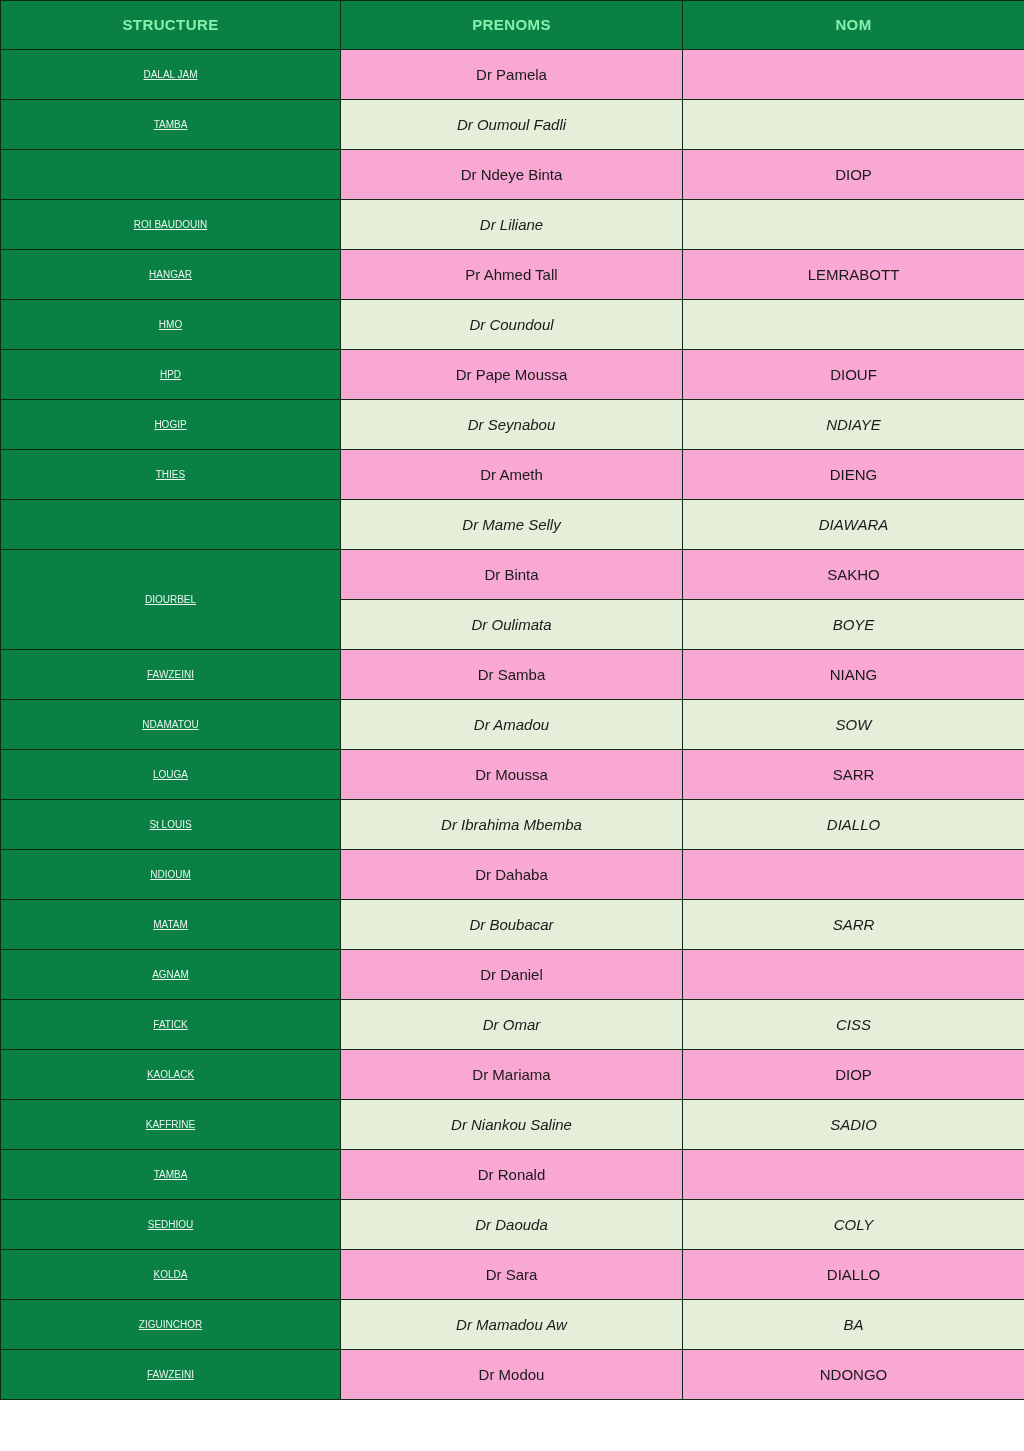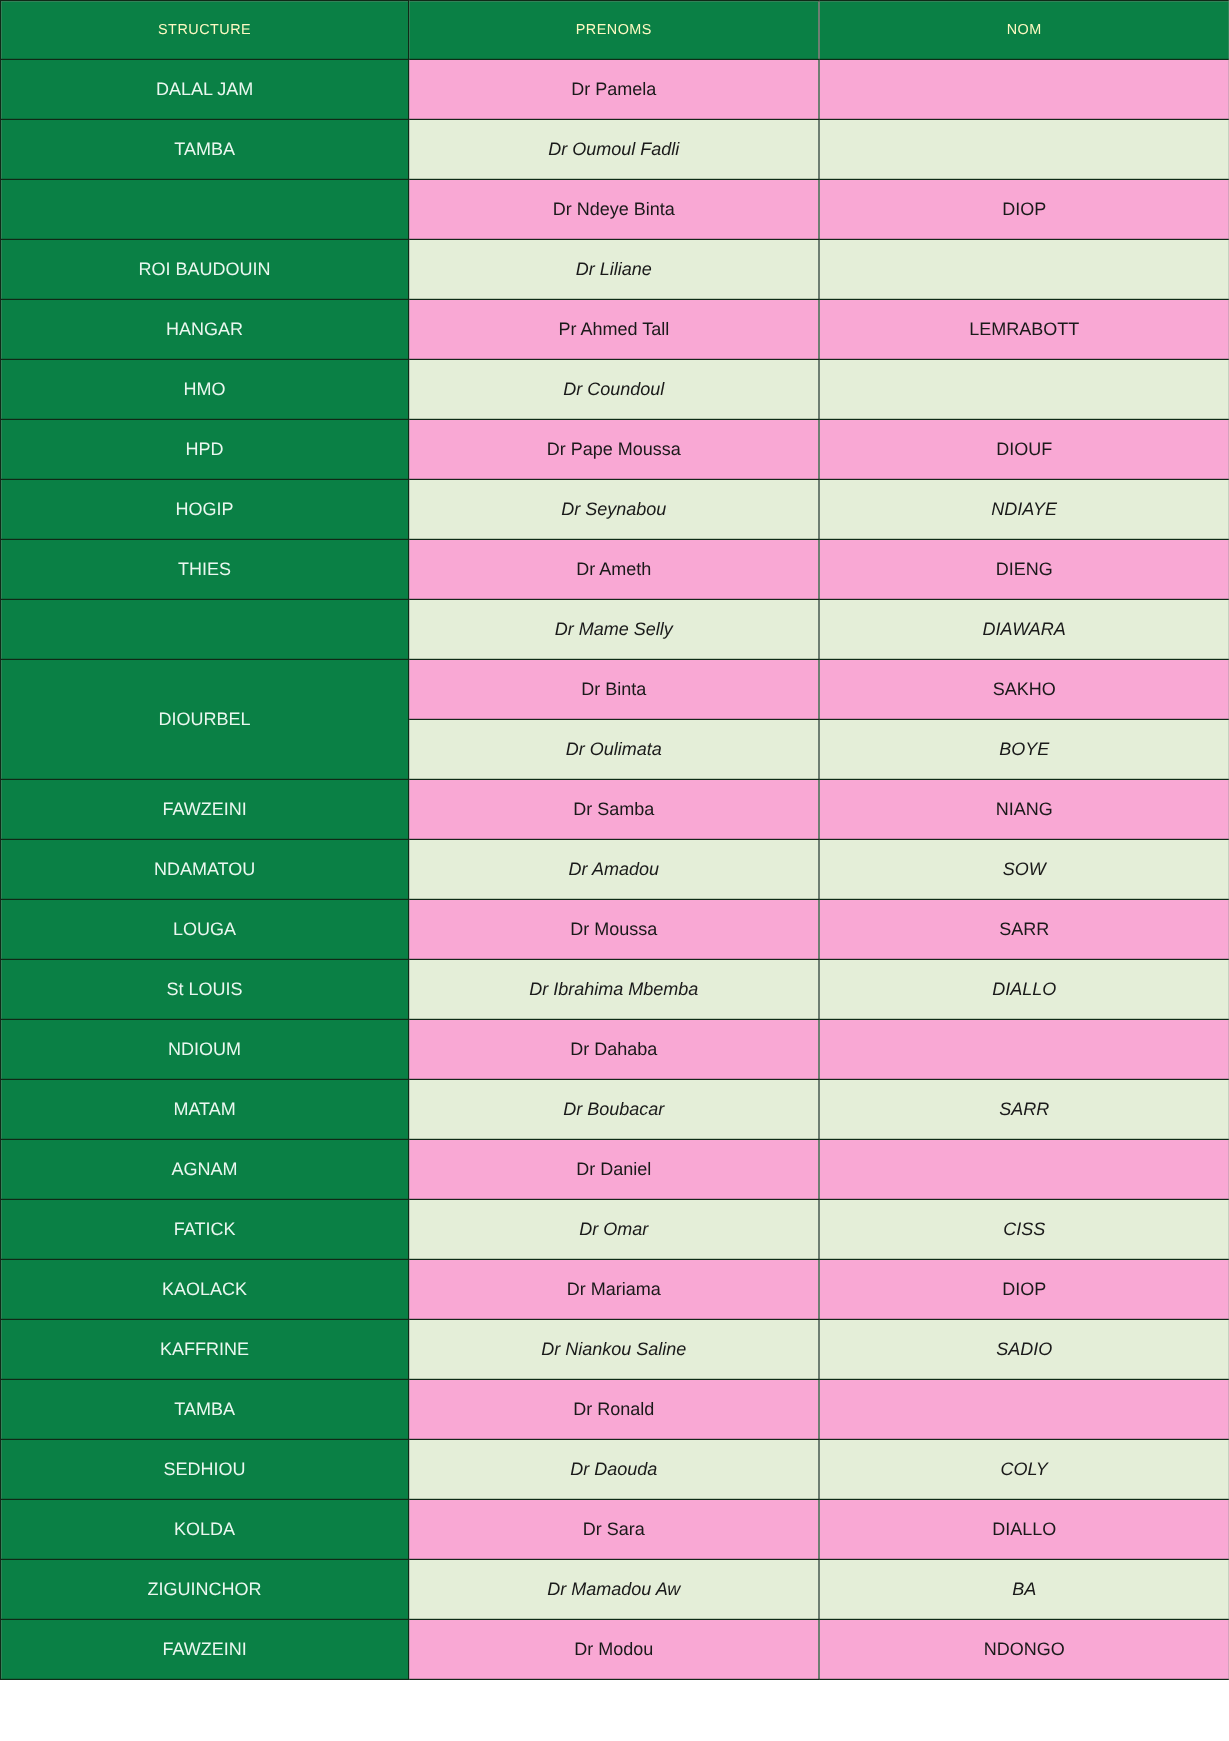--- a/index.html
+++ b/index.html
@@ -31,34 +31,35 @@
     font-size: 15px;
     line-height: 1.15;
     overflow: hidden;
     white-space: nowrap;
   }
 
   
   #roster-table thead th {
     height: 48px;
     background: #0a8045;
-    color: #fef9c3;
-    font-weight: normal;
-    font-size: 12px;
+    color: #86efac;
+    font-weight: bold;
+    font-size: 15px;
     letter-spacing: 0.4px;
   }
 
   
   #roster-table tbody tr { height: 50px; }
 
   
   #roster-table td.structure {
     background: #0a8045;
     color: #eaf7ef;
-    font-size: 15px;
+    font-size: 10px;
+    text-decoration: underline;
   }
 
   
   #roster-table td.data { color: #1a1a1a; }
   #roster-table tr.band-dark  td.data { background: #f9a8d4; }
   #roster-table tr.band-light td.data { background: #e4eed8; font-style: italic; }
 
   
   .page-tail { height: 47px; background: #ffffff; }
 </style>

